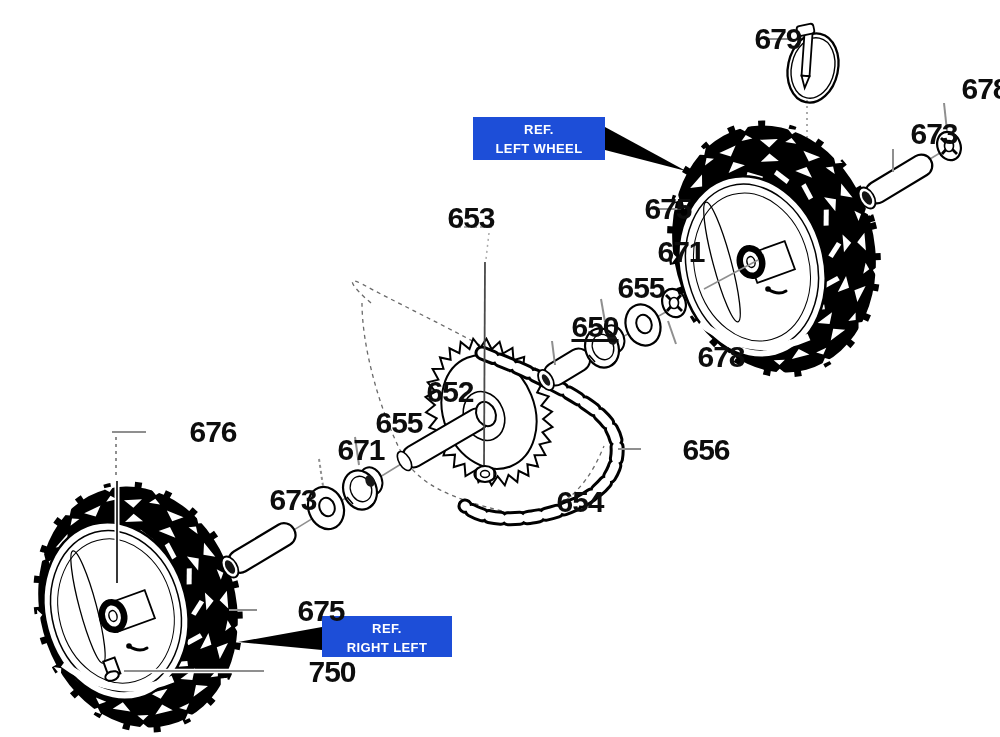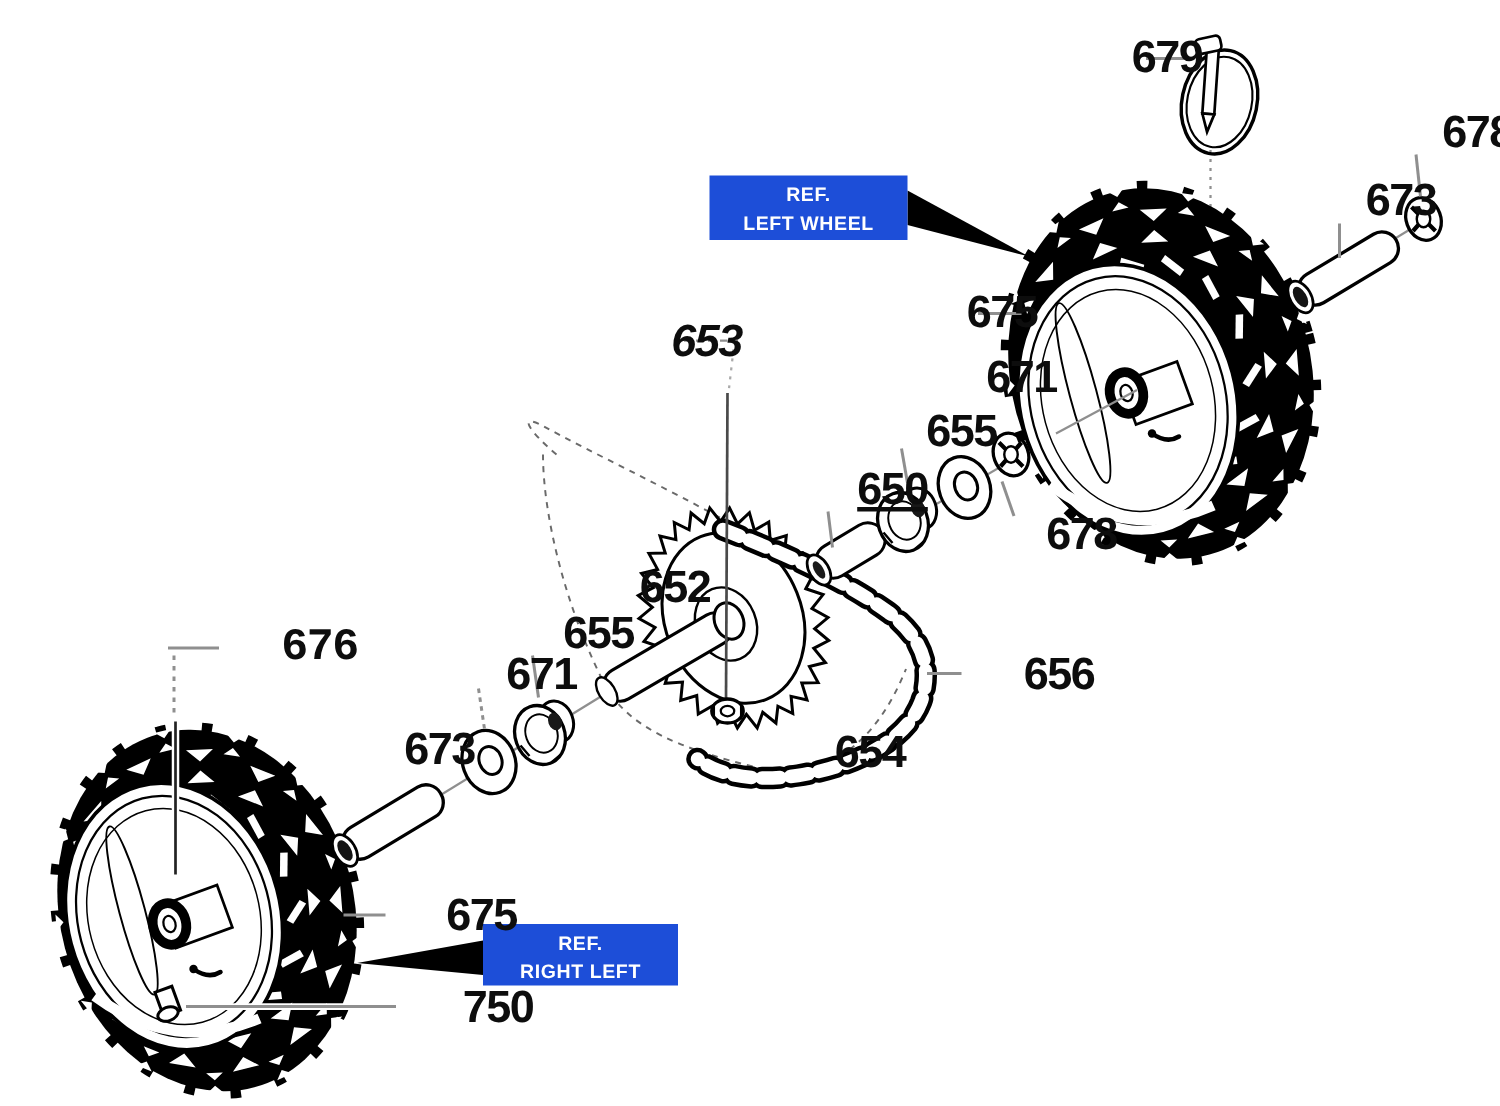--- a/index.html
+++ b/index.html
@@ -284,26 +284,26 @@
 </div>
 
 <div id="callout-layer">
       <span class="callout" style="left: 737px; top: 39px;">679</span>
       <span class="callout" style="left: 944px; top: 89px;">678</span>
       <span class="callout" style="left: 893px; top: 134px;">673</span>
       <span class="callout" style="left: 627px; top: 209px;">675</span>
       <span class="callout" style="left: 640px; top: 252px;">671</span>
       <span class="callout" style="left: 600px; top: 288px;">655</span>
       <span class="callout" style="left: 554px; top: 327px; text-decoration: underline;">650</span>
-      <span class="callout" style="left: 430px; top: 228px; font-style: italic;">653</span>
+      <span class="callout" style="left: 430px; top: 218px;">653</span>
       <span class="callout" style="left: 409px; top: 392px;">652</span>
       <span class="callout" style="left: 539px; top: 502px;">654</span>
       <span class="callout" style="left: 665px; top: 450px;">656</span>
       <span class="callout" style="left: 680px; top: 357px;">678</span>
-      <span class="callout" style="left: 172px; top: 432px; font-family: Liberation Mono, monospace;">676</span>
+      <span class="callout" style="left: 172px; top: 432px;">676</span>
       <span class="callout" style="left: 358px; top: 423px;">655</span>
       <span class="callout" style="left: 320px; top: 450px;">671</span>
       <span class="callout" style="left: 252px; top: 500px;">673</span>
       <span class="callout" style="left: 280px; top: 611px;">675</span>
       <span class="callout" style="left: 291px; top: 672px;">750</span>
     </div>
 
 </div>
 
 </body></html>

